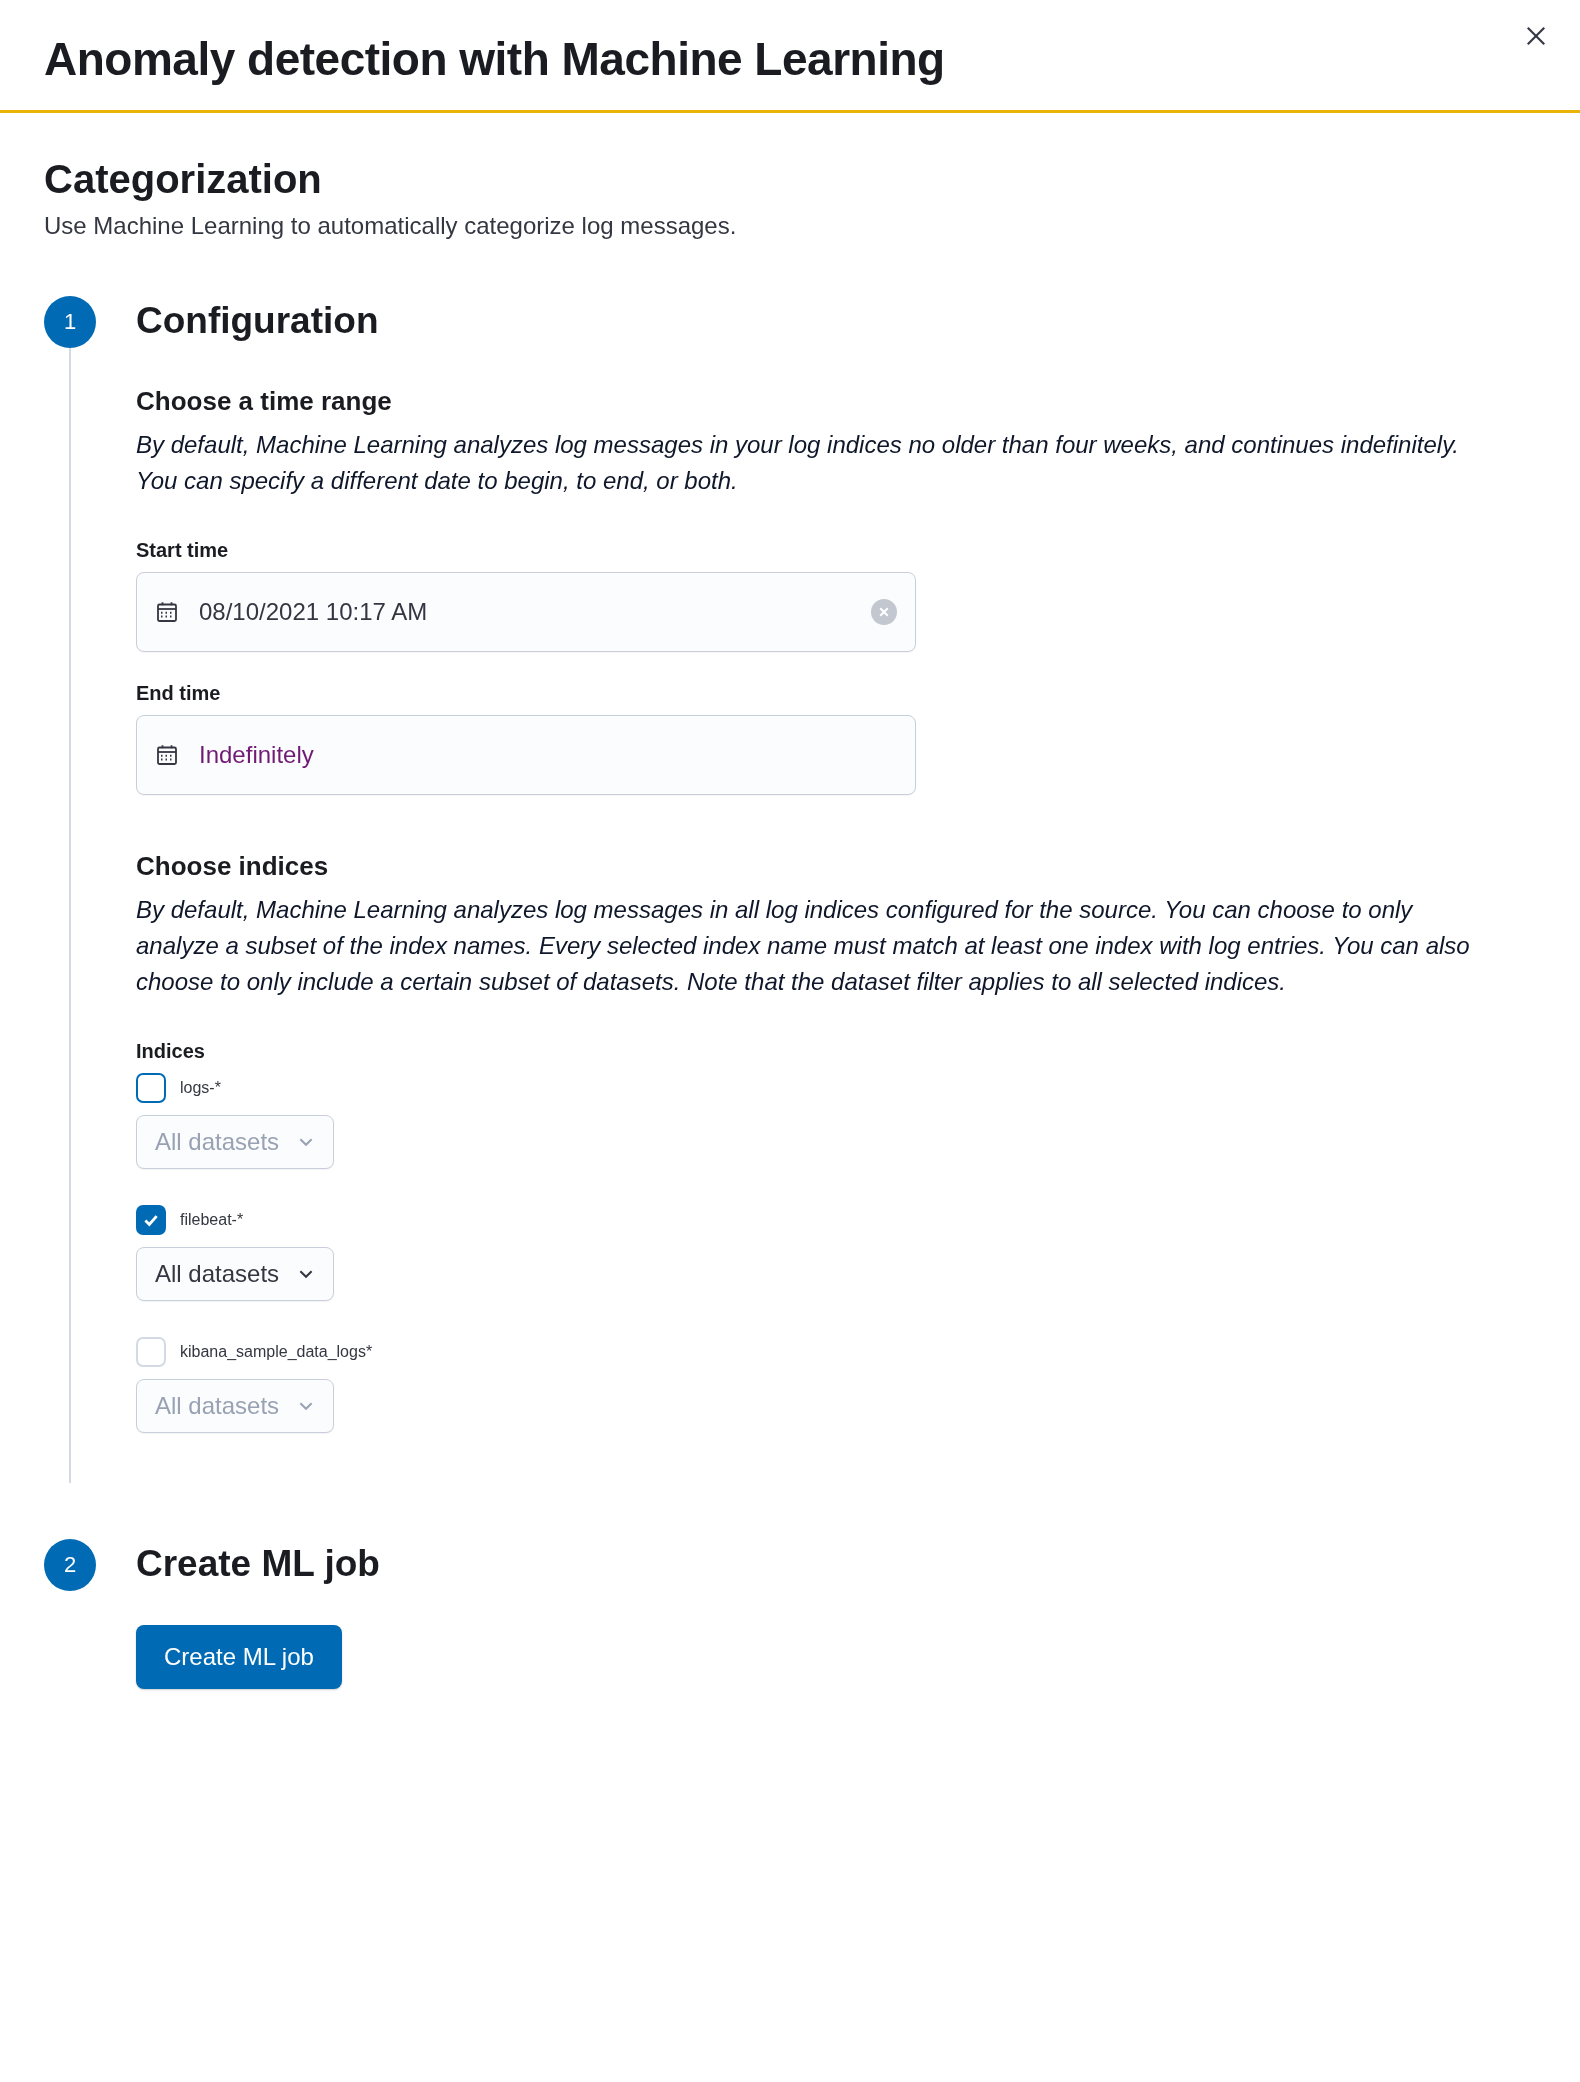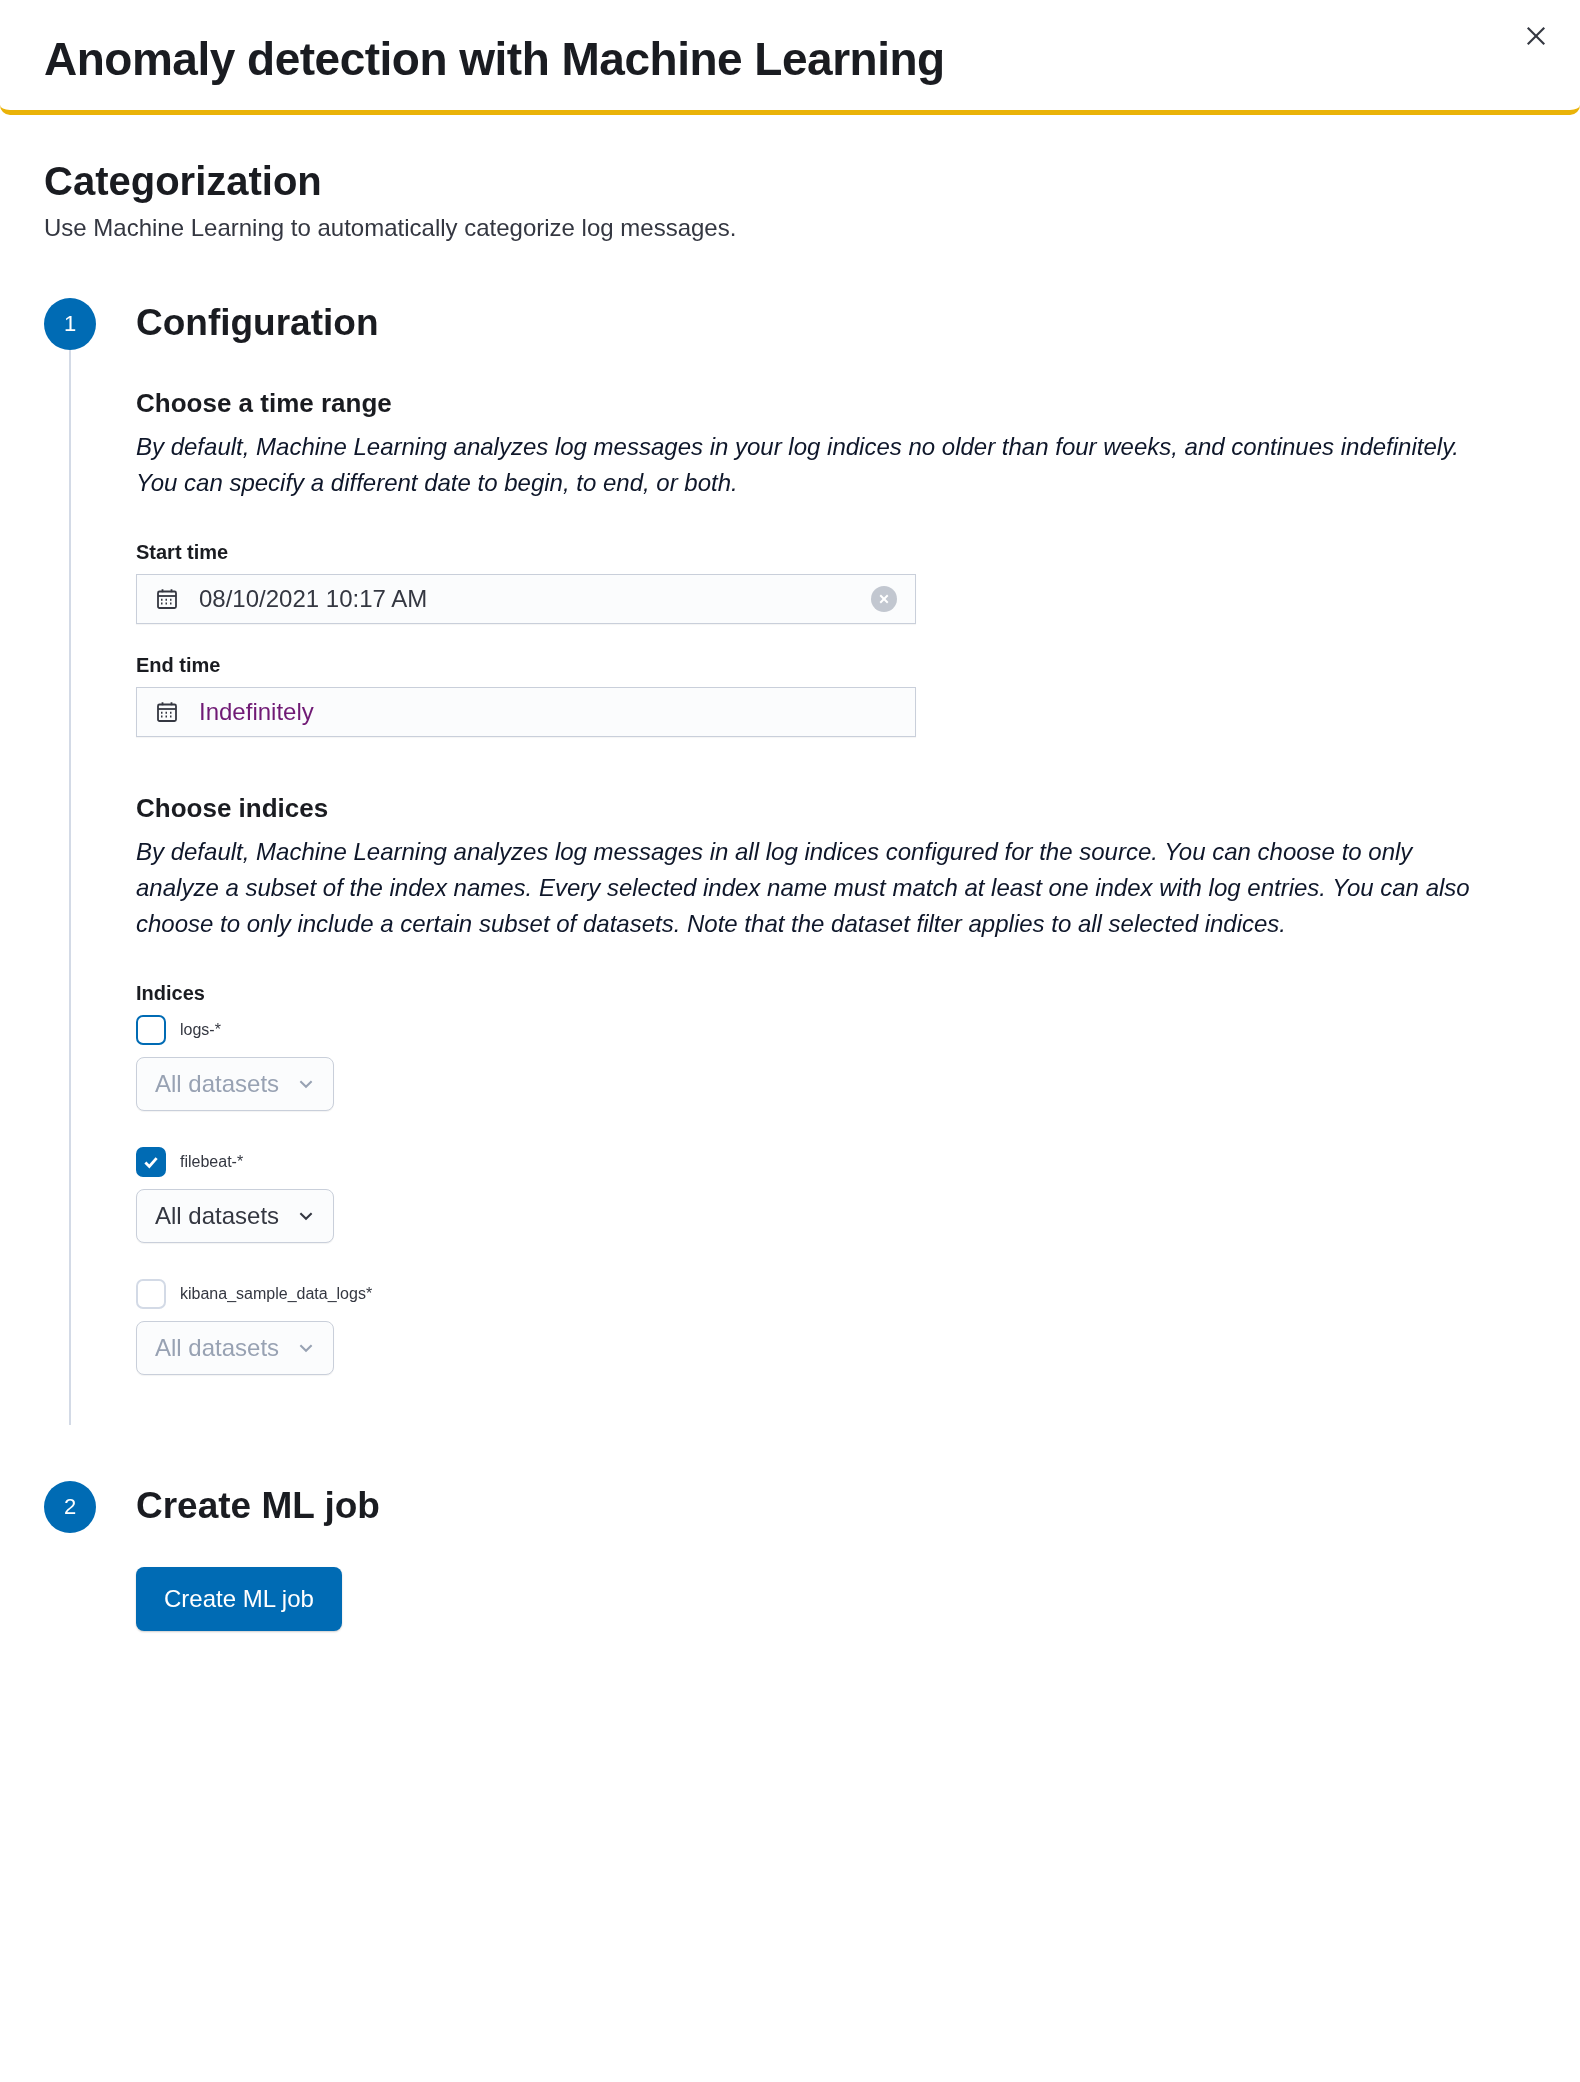--- a/index.html
+++ b/index.html
@@ -4,23 +4,22 @@
 <style>
   * { box-sizing: border-box; margin: 0; padding: 0; }
   body {
     font-family: -apple-system, BlinkMacSystemFont, "Segoe UI", Helvetica, Arial, sans-serif;
     color: #1a1c21;
     background: #fff;
     width: 1580px;
   }
   .header {
     padding: 32px 44px 24px 44px;
-    border-bottom: 5px solid #eab308;
+    border-bottom: 3px solid #eab308;
     position: relative;
-    border-radius: 10px;
   }
   .header h1 {
     font-size: 46px;
     font-weight: 700;
     letter-spacing: -0.5px;
   }
   .close-btn {
     position: absolute;
     top: 20px;
     right: 28px;
@@ -98,24 +97,24 @@
   }
 
   .field-label {
     font-size: 20px;
     font-weight: 600;
     color: #1a1c21;
     margin-bottom: 10px;
   }
   .date-input {
     width: 780px;
-    height: 50px;
+    height: 80px;
     border: 1px solid #c9cfda;
     background: #fbfcfd;
-    border-radius: 0;
+    border-radius: 8px;
     display: flex;
     align-items: center;
     padding: 0 18px;
     box-shadow: 0 1px 1px rgba(0,0,0,0.04), inset 0 0 0 0 #fff;
     position: relative;
     margin-bottom: 30px;
   }
   .date-input .cal-icon { width: 24px; height: 24px; color: #343741; margin-right: 20px; }
   .date-input .value {
     font-size: 24px;

